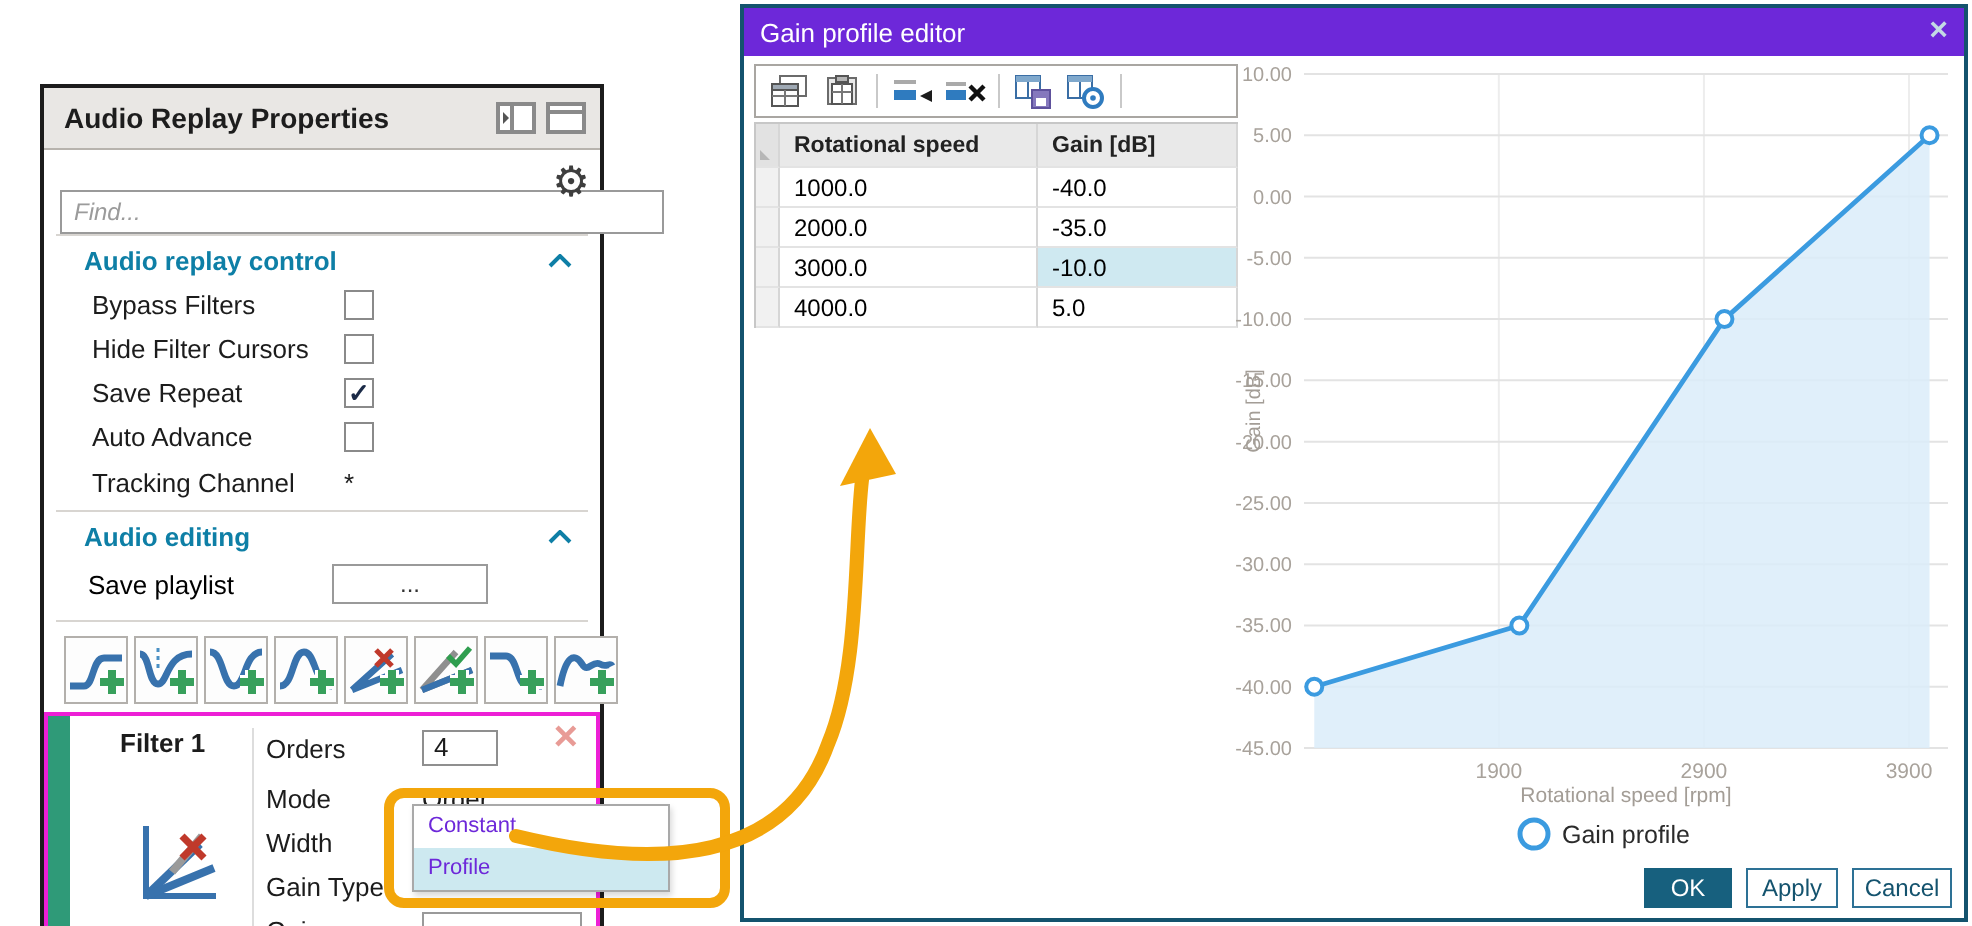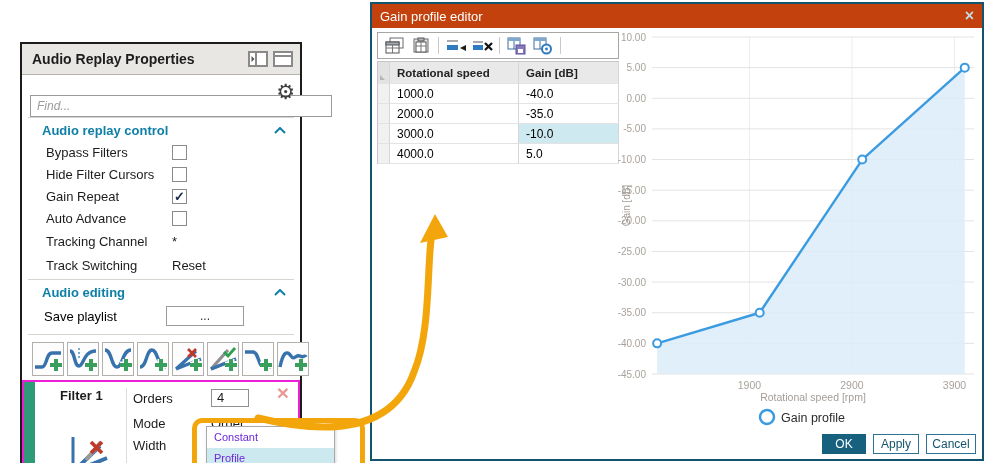--- a/index.html
+++ b/index.html
@@ -42,21 +42,21 @@
   .orders-box { width:38px; height:18px; border:1px solid #8f8f8f; font-size:13px; padding-left:5px; line-height:16px; }
   .gain-btn { width:80px; height:20px; border:1px solid #9a9a9a; background:#fff; font-size:12px; text-align:center; line-height:18px; color:#333; margin-top:2px; }
   .offset-unit { margin-left:16px; }
   .dropdown { position:absolute; left:182px; top:44px; width:129px; background:#fff; border:1px solid #a9a9a9; box-shadow:1px 2px 3px rgba(0,0,0,.15); z-index:10; }
   .dd-opt { height:21px; font-size:11px; padding-left:7px; line-height:21px; color:#6d28d9; }
   .dd-opt.selected { background:#cde9f0; }
   .orange-ring { position:absolute; left:168px; top:36px; width:173px; height:60px; border:5px solid #f3a60b; border-radius:10px; z-index:20; pointer-events:none; }
 
   
   .dialog { position:absolute; left:370px; top:2px; width:614px; height:459px; background:#fff; border:2px solid #14536e; }
-  .dlg-titlebar { height:24px; background:#c2410c; color:#fff; display:flex; align-items:center; padding:0 8px; font-size:13px; }
+  .dlg-titlebar { height:24px; background:#6d28d9; color:#fff; display:flex; align-items:center; padding:0 8px; font-size:13px; }
   .dlg-title { flex:1; }
   .dlg-close { color:#c3d9e4; font-size:16px; font-weight:bold; cursor:default; }
   .toolbar { position:absolute; left:5px; top:28px; width:242px; height:27px; border:1px solid #a9a6a2; background:#fff; display:flex; align-items:center; padding:0 4px; }
   .t-icon { width:26px; height:21px; display:flex; align-items:center; justify-content:center; }
   .t-sep { width:1px; height:17px; background:#c9c9c9; margin:0 4px; }
   .grid-table { position:absolute; left:5px; top:57px; width:242px; font-size:12px; border-top:1px solid #c7c7c7; border-left:1px solid #c7c7c7; }
   .gt-row { display:flex; }
   .gt-hdr .gt-cell { background:#e9e9e9; font-weight:bold; font-size:11.5px; color:#222; height:22px; line-height:22px; }
   .gt-cell { border-right:1px solid #d6d6d6; border-bottom:1px solid #e3e3e3; background:#fff; height:20px; line-height:20px; padding-left:7px; }
   .gt-sel { width:12px; padding:0; background:#f1f1f1; position:relative; }
@@ -113,34 +113,30 @@
 
   <div class="prop-row">
     <span class="prop-label">Bypass Filters</span>
     <span class="cb"></span>
   </div>
   <div class="prop-row">
     <span class="prop-label">Hide Filter Cursors</span>
     <span class="cb"></span>
   </div>
   <div class="prop-row">
-    <span class="prop-label">Gain Repeat</span>
+    <span class="prop-label">Save Repeat</span>
     <span class="cb">✓</span>
   </div>
   <div class="prop-row">
     <span class="prop-label">Auto Advance</span>
     <span class="cb"></span>
   </div>
   <div class="prop-row" style="height:24px">
     <span class="prop-label">Tracking Channel</span>
     <span class="prop-value">*</span>
-  </div>
-  <div class="prop-row" style="height:24px">
-    <span class="prop-label">Track Switching</span>
-    <span class="prop-value">Reset</span>
   </div>
 
   <div class="divider"></div>
 
   <div class="section-hdr">
     <span class="section-label">Audio editing</span>
     <svg width="12" height="7" viewBox="0 0 12 7">
         <polyline points="1,6 6,1 11,6" fill="none" stroke="#0e7fa6" stroke-width="2"></polyline>
       </svg>
   </div>

